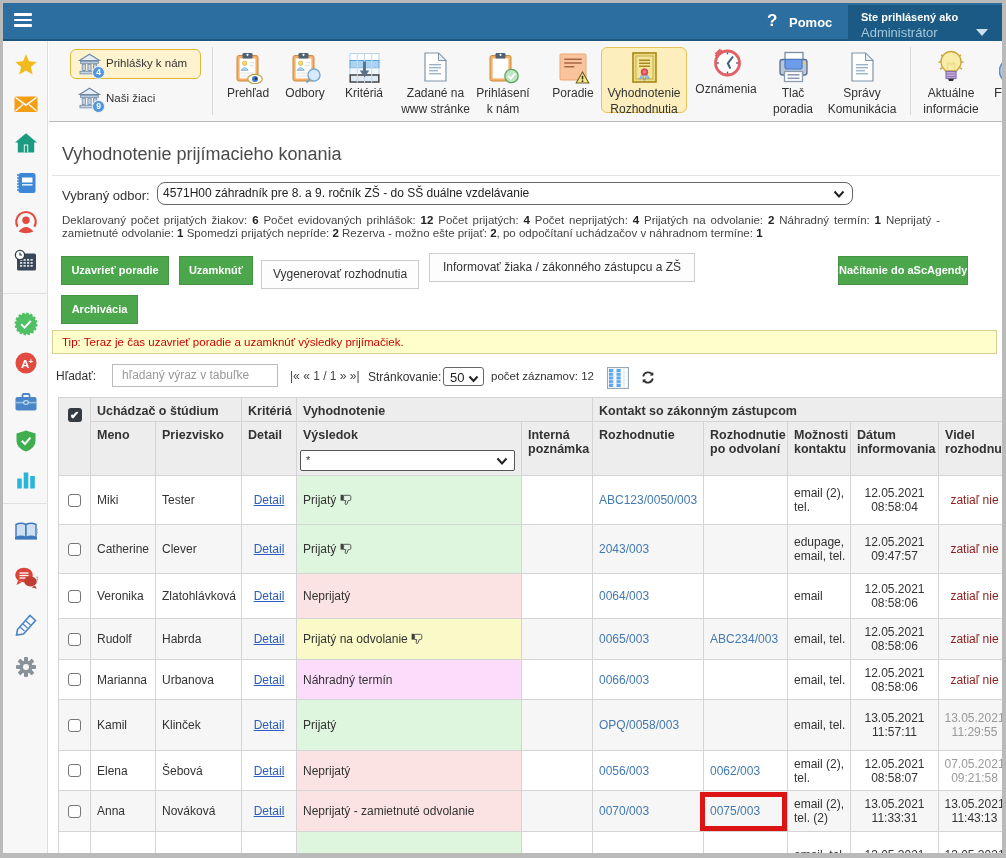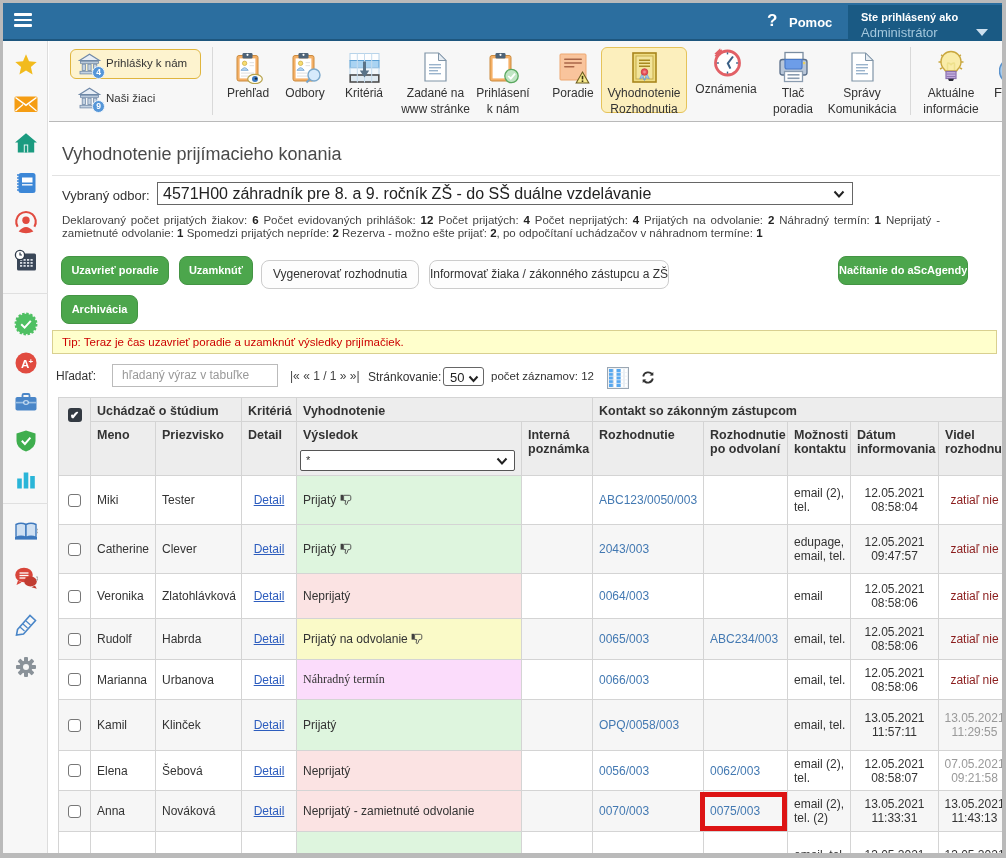--- a/index.html
+++ b/index.html
@@ -27,39 +27,39 @@
 .titem .ic { height:36px; display:flex; align-items:center; justify-content:center; }
 #selbox { position:absolute; left:552px; top:6px; width:86px; height:66px; background:#fcefbd; border:1px solid #e5c35a; border-radius:6px; }
 #pkbtn { position:absolute; left:21px; top:8px; width:131px; height:30px; background:#fdf3cf; border:1px solid #e0b53e; border-radius:6px; }
 .bankrow { position:absolute; font-size:11.5px; color:#333; }
 .badge { position:absolute; width:13px; height:13px; background:#5596d8; border:1px solid #eef4fa; border-radius:50%; color:#fff; font-size:8.5px; font-weight:bold; text-align:center; line-height:11px; }
 
 #content { position:absolute; left:46px; top:119px; width:953px; height:731px; background:#fff; }
 h1 { position:absolute; left:13px; top:22px; font-size:18px; font-weight:normal; color:#4a4a4a; }
 #titlehr { position:absolute; left:3px; top:53px; width:948px; height:1px; background:#e2e2e2; }
 #vlab { position:absolute; left:13px; top:66px; font-size:13px; color:#333; }
-#vsel { position:absolute; left:108px; top:60px; width:696px; height:23px; border:1px solid #666; border-radius:0; background:#fff; font-size:16px; color:#222; line-height:21px; padding-left:5px; white-space:nowrap; }
+#vsel { position:absolute; left:108px; top:60px; width:696px; height:23px; border:1px solid #666; border-radius:8px; background:#fff; font-size:12px; color:#222; line-height:21px; padding-left:5px; white-space:nowrap; }
 #vsel .chev { position:absolute; right:7px; top:4px; }
 #decl { position:absolute; left:13px; top:92px; width:878px; font-size:11.5px; color:#444; line-height:13px; text-align:justify; }
 #decl b { color:#222; }
-.btn { position:absolute; height:29px; border-radius:8px; font-size:11px; font-weight:bold; color:#fff; background:#4ca64c; border:1px solid #449444; text-align:center; line-height:27px; white-space:nowrap; overflow:hidden; }
+.btn { position:absolute; height:29px; border-radius:0; font-size:11px; font-weight:bold; color:#fff; background:#4ca64c; border:1px solid #449444; text-align:center; line-height:27px; white-space:nowrap; overflow:hidden; }
 .btnw { background:#fdfdfd; border:1px solid #cccccc; color:#333; font-weight:normal; font-size:12px; }
 #tip { position:absolute; left:3px; top:208px; width:945px; height:24px; background:#ffffcc; border:1px solid #d9d090; font-size:11.5px; color:#cc0000; line-height:22px; padding-left:9px; }
 #srow { position:absolute; left:0; top:240px; width:953px; height:30px; font-size:12px; color:#333;padding-left:24px; }
 #sinput { position:absolute; left:63px; top:2px; width:166px; height:23px; border:1px solid #bbb; font-size:12px; color:#999; padding-left:9px; line-height:21px; }
 #pagesel { position:absolute; left:394px; top:5px; width:41px; height:19px; border:1px solid #666; border-radius:3px; font-size:13px; line-height:20px; color:#222; padding-left:6px; }
 
 #tbl { position:absolute; left:9px; top:275px; border-collapse:collapse; table-layout:fixed; width:952px; font-size:12px; color:#333; }
 #tbl th, #tbl td { border:1px solid #d4d4d4; overflow:hidden; padding:0 0 0 6px; vertical-align:middle; text-align:left; }
 #tbl th { background:#ededed; font-weight:bold; vertical-align:top; padding-top:6px; font-size:12.5px; }
 #tbl tr.even td { background:#f6f6f6; }
 .cgreen  { background:#def5de !important; }
 .cpink   { background:#fbe3e3 !important; }
 .cyellow { background:#fafac8 !important; }
-.cmag    { background:#fbdcfb !important;font-family:Liberation Serif, serif; }
+.cmag    { background:#fbdcfb !important; }
 a.det { color:#2d5dbe; text-decoration:underline; }
 a.lnk { color:#4379b2; text-decoration:none; }
 .ctr { text-align:center !important; padding:0 !important; }
 .rno { color:#8b1d1d; }
 .gry { color:#999; }
 .cb { width:13px; height:13px; border:1.5px solid #777; border-radius:3px; background:#fff; margin:0 auto; }
 #redbox { position:absolute; left:651px; top:670px; width:87px; height:39px; border:5px solid #dd1414; }
 </style>
 </head>
 <body>
@@ -406,21 +406,21 @@
     <div id="vlab">Vybraný odbor:</div>
     <div id="vsel">4571H00 záhradník pre 8. a 9. ročník ZŠ - do SŠ duálne vzdelávanie
       <svg class="chev" width="12" height="14" viewBox="0 0 12 14">
           <path d="M1.5 4.5 L6 9.5 L10.5 4.5" fill="none" stroke="#222" stroke-width="2"></path>
         </svg>
     </div>
     <div id="decl">Deklarovaný počet prijatých žiakov: <b>6</b> Počet evidovaných prihlášok: <b>12</b> Počet prijatých: <b>4</b> Počet neprijatých: <b>4</b> Prijatých na odvolanie: <b>2</b> Náhradný termín: <b>1</b> Neprijatý - zamietnuté odvolanie: <b>1</b> Spomedzi prijatých nepríde: <b>2</b> Rezerva - možno ešte prijať: <b>2</b>, po odpočítaní uchádzačov v náhradnom termíne: <b>1</b></div>
     <div class="btn" style="left:12px; top:134px; width:108px;">Uzavrieť poradie</div>
     <div class="btn" style="left:130px; top:134px; width:74px;">Uzamknúť</div>
     <div class="btn btnw" style="left:212px; top:138px; width:158px;">Vygenerovať rozhodnutia</div>
-    <div class="btn btnw" style="left:380px; top:138px; width:240px;">Informovať žiaka / zákonného zástupcu a ZŠ</div>
+    <div class="btn btnw" style="left:380px; top:131px; width:266px;">Informovať žiaka / zákonného zástupcu a ZŠ</div>
     <div class="btn" style="left:789px; top:134px; width:130px;">Načítanie do aScAgendy</div>
     <div class="btn" style="left:12px; top:173px; width:77px;">Archivácia</div>
     <div id="tip">Tip: Teraz je čas uzavrieť poradie a uzamknúť výsledky prijímačiek.</div>
     <div id="srow">
       <span class="ab" style="left:7px; top:7px;">Hľadať:</span>
       <div id="sinput">hľadaný výraz v tabuľke</div>
       <span class="ab" style="left:241px; top:7px; color:#444;">|« « 1 / 1 » »|</span>
       <span class="ab" style="left:319px; top:8px;">Stránkovanie:</span>
       <div id="pagesel">50
         <svg class="ab" style="right:4px; top:5px;" width="11" height="12" viewBox="0 0 11 12">

